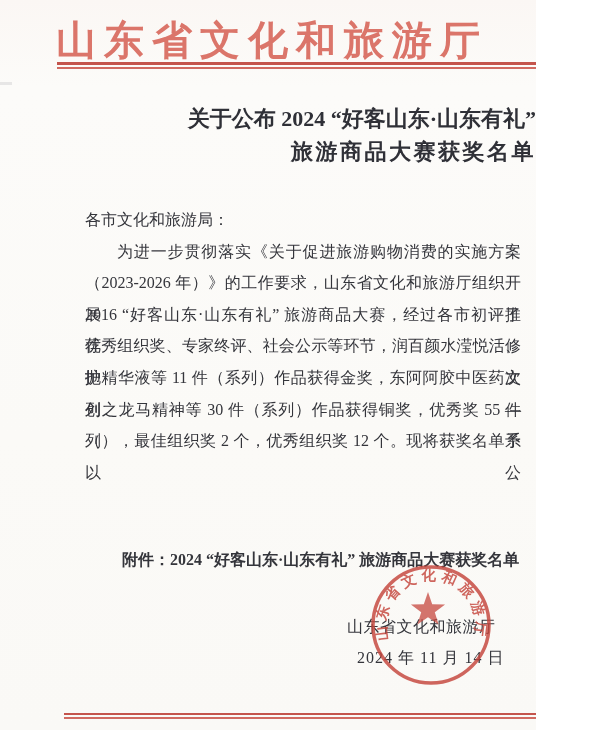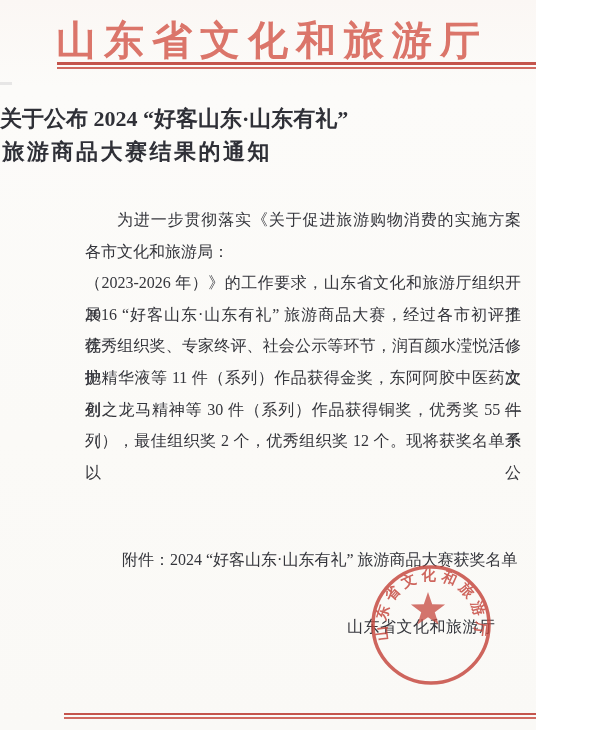--- a/index.html
+++ b/index.html
@@ -11,30 +11,30 @@
   
   .org-name {
     position:absolute; left:0; right:0; top:13px; text-align:center;
     font-size:40px; font-weight:bold; color:#db756a;
     letter-spacing:8px; text-indent:8px; white-space:nowrap;
   }
   .rule { position:absolute; left:57px; width:501px; }
   .rule-top-thick { top:62px; height:3px;  background:#c4544c; }
   .rule-top-thin  { top:67px; height:1.5px; background:#d06a61; }
   
-  .title-block { position:absolute; left:0; right:0; top:102px; text-align:left; color:#2f3037; }
+  .title-block { position:absolute; left:0; right:0; top:102px; text-align:right; color:#2f3037; }
   .title-line { font-size:22px; font-weight:bold; line-height:33px; white-space:nowrap; }
   .title-line.spaced { letter-spacing:2.5px; text-indent:2.5px; }
   
   .body-block { position:absolute; left:85px; top:204px; width:436px; color:#34353b; font-size:16px; }
   .bline { line-height:31.6px; height:31.6px; white-space:nowrap; overflow:visible; }
   .bline.j { white-space:normal; text-align:justify; text-align-last:justify; }
   .bline.indent { text-indent:2em; }
   
-  .attachment { position:absolute; left:122px; top:549px; font-size:16px; line-height:22px; color:#34353b; white-space:nowrap; }
+  .attachment { position:absolute; left:122px; top:549px; font-size:16px; line-height:22px; color:#34353b; white-space:nowrap;font-weight:bold; }
   
   .sig-org  { position:absolute; left:347px; top:617px; font-size:16px; color:#34353b; letter-spacing:0.5px; white-space:nowrap; }
   .sig-date { position:absolute; left:357px; top:648px; font-size:16px; color:#34353b; letter-spacing:1px; white-space:nowrap; }
   
   .seal { position:absolute; left:364px; top:558px; width:134px; height:134px; opacity:0.82; }
   
   .rule-bot { left:64px; width:501px; }
   .rule-bot-a { top:713px; height:2px;   background:#c4544c; }
   .rule-bot-b { top:716.5px; height:2.5px; background:#d06a61; }
   
@@ -44,37 +44,38 @@
 <body>
 
 <div class="page">
 
   <div class="org-name">山东省文化和旅游厅</div>
   <div class="rule rule-top-thick"></div>
   <div class="rule rule-top-thin"></div>
 
   <div class="title-block">
     <div class="title-line">关于公布 2024 “好客山东·山东有礼”</div>
-    <div class="title-line spaced">旅游商品大赛结果的通知</div>
+    <div class="title-line spaced">旅游商品大赛获奖名单</div>
   </div>
 
   <div class="body-block">
+    <div class="bline">各市文化和旅游局：</div>
     <div class="bline j indent">为进一步贯彻落实《关于促进旅游购物消费的实施方案</div>
-    <div class="bline">各市文化和旅游局：</div>
     <div class="bline j">（2023-2026 年）》的工作要求，山东省文化和旅游厅组织开展了</div>
     <div class="bline j">2016 “好客山东·山东有礼” 旅游商品大赛，经过各市初评推荐、</div>
     <div class="bline j">优秀组织奖、专家终评、社会公示等环节，润百颜水滢悦活修护次</div>
     <div class="bline j">抛精华液等 11 件（系列）作品获得金奖，东阿阿胶中医药文创—</div>
     <div class="bline j">列之龙马精神等 30 件（系列）作品获得铜奖，优秀奖 55 件（系</div>
     <div class="bline j">列），最佳组织奖 2 个，优秀组织奖 12 个。现将获奖名单予以公</div>
   </div>
 
   <div class="attachment">附件：2024 “好客山东·山东有礼” 旅游商品大赛获奖名单</div>
 
   <div class="sig-org">山东省文化和旅游厅</div>
+  <div class="sig-date">2024 年 11 月 14 日</div>
 
   <svg class="seal" viewBox="0 0 134 134" aria-hidden="true">
     <circle cx="67" cy="67" r="58" fill="none" stroke="#c5453c" stroke-width="3.5"></circle>
     <polygon fill="#c5453c" opacity="0.9" points="64,34 68.2,46.2 81.1,46.4 70.8,54.2 74.6,66.6 64,59.2 53.4,66.6 57.2,54.2 46.9,46.4 59.8,46.2"></polygon>
     <path id="sealArcPath" d="M 24.7 82.4 A 45 45 0 1 1 109.3 82.4" fill="none"></path>
     <text font-size="14.5" fill="#c5453c" letter-spacing="4.5" font-family="Liberation Serif, DejaVu Serif, serif" font-weight="bold">
       <textPath href="#sealArcPath" startOffset="50%" text-anchor="middle">山东省文化和旅游厅</textPath>
     </text>
   </svg>
 

